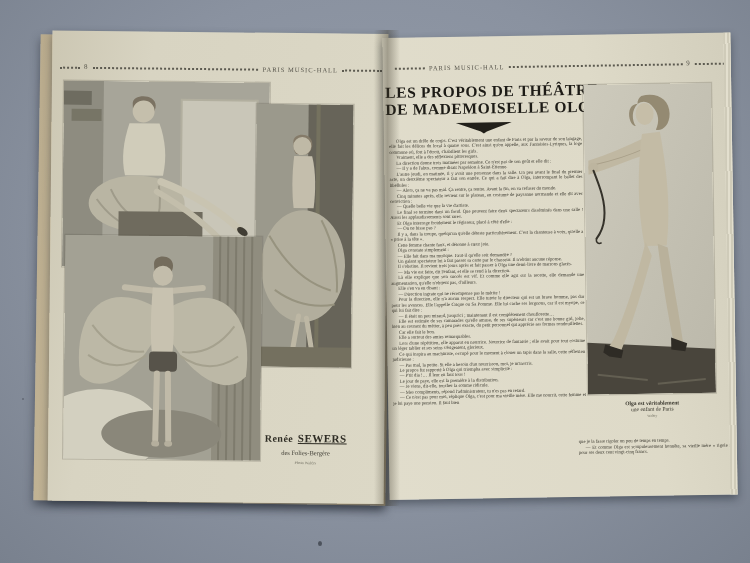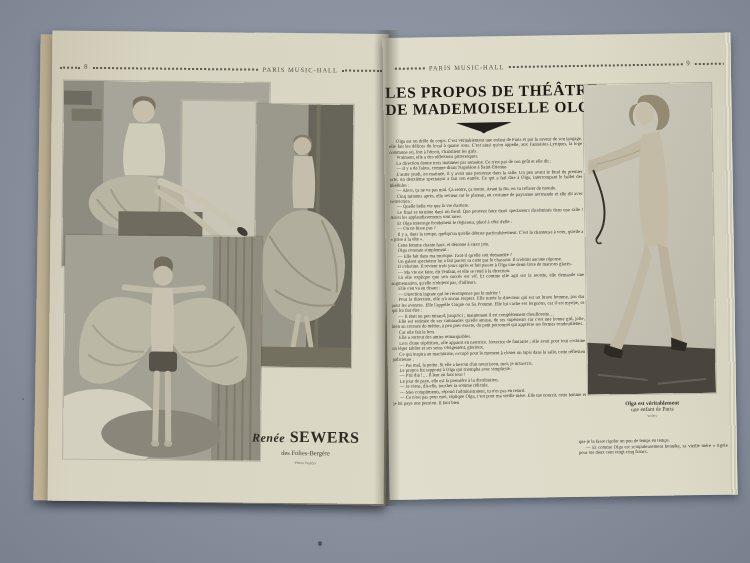--- a/index.html
+++ b/index.html
@@ -41,22 +41,22 @@
     font-size:6.5px;letter-spacing:1px;color:#55534a;
   }
   .dots{border-bottom:2px dotted #5c5a50;height:1px;align-self:center;}
   .grow{flex:1;}
   .w20{width:20px;} .w30{width:30px;} .w40{width:40px;}
   .pagenum{font-size:7px;color:#504e44;}
   
   .photo{position:absolute;overflow:hidden;box-shadow:0 0 0 1px rgba(90,88,75,.25);}
   #caption-left{position:absolute;left:175px;top:395px;width:165px;text-align:center;color:#2e2c24;}
   #caption-left .name{font-weight:bold;letter-spacing:.5px;}
-  #caption-left .first{font-size:12px;font-style:italic;}
-  #caption-left .last{font-size:16px;}
+  #caption-left .first{font-size:10px;}
+  #caption-left .last{font-size:11px;text-decoration:underline;}
   #caption-left .venue{font-size:6.5px;margin-top:3px;color:#45433a;}
   #caption-left .credit{font-size:4px;margin-top:4px;color:#6d6b5e;}
   
   #title-block{position:absolute;left:2px;top:46px;width:198px;text-align:center;color:#1d1b16;}
   #title-block .tline{font-weight:bold;font-size:15.5px;letter-spacing:.6px;line-height:17px;white-space:nowrap;}
   #ornament{position:absolute;left:70px;top:84px;}
   #article{position:absolute;left:5px;top:101px;width:193px;height:338px;overflow:hidden;
     color:#3b3930;font-size:4.7px;line-height:5.45px;text-align:justify;}
   #article p{margin:0;text-indent:7px;}
   #closing{position:absolute;left:190px;top:404px;width:153px;color:#3b3930;

